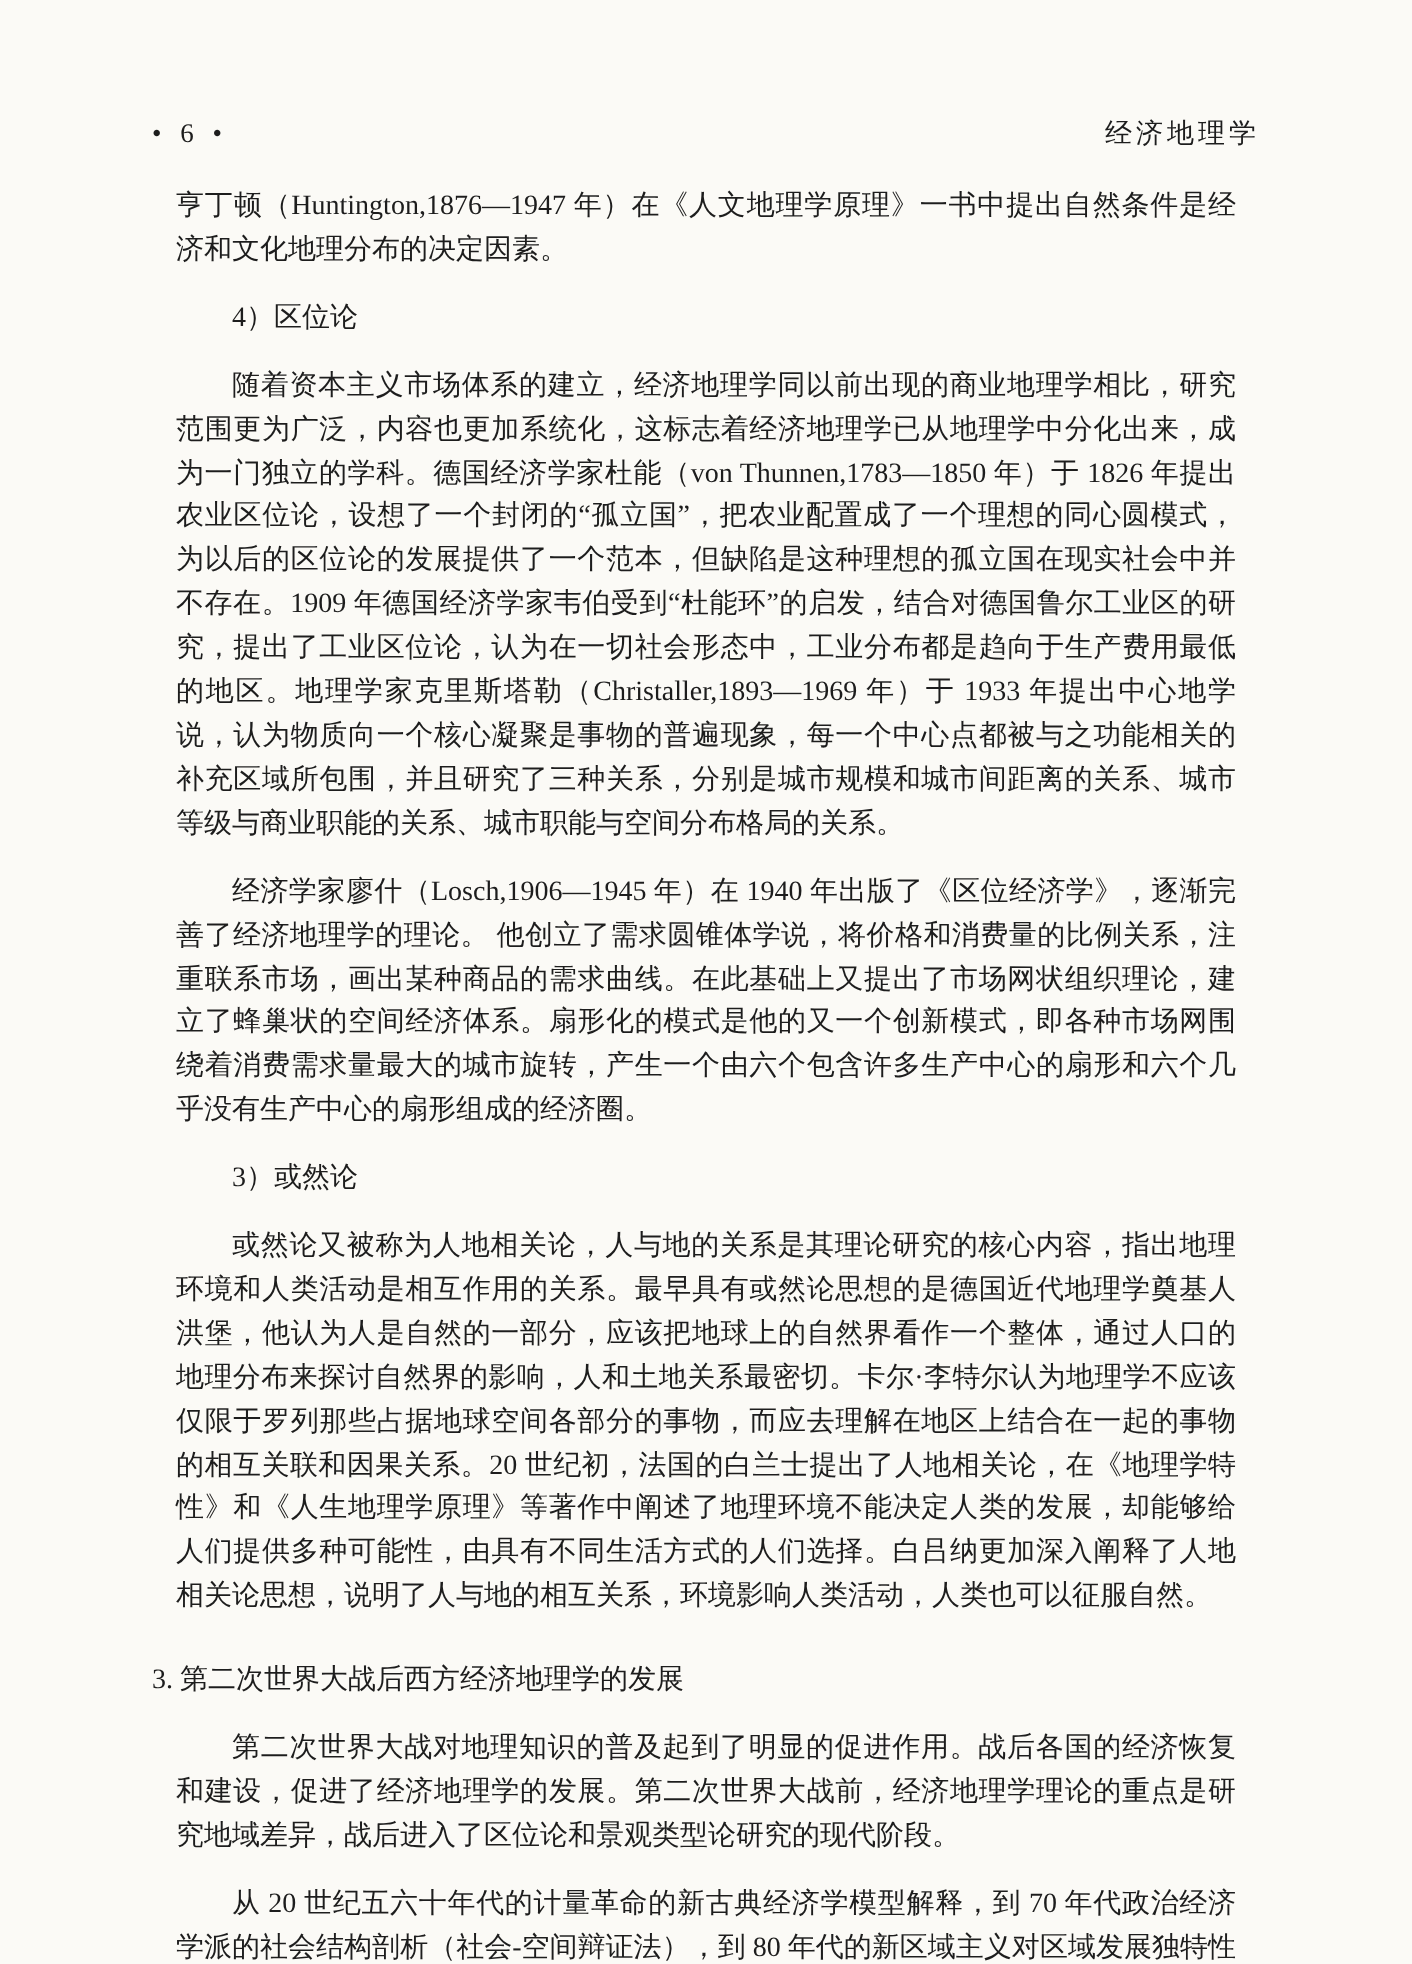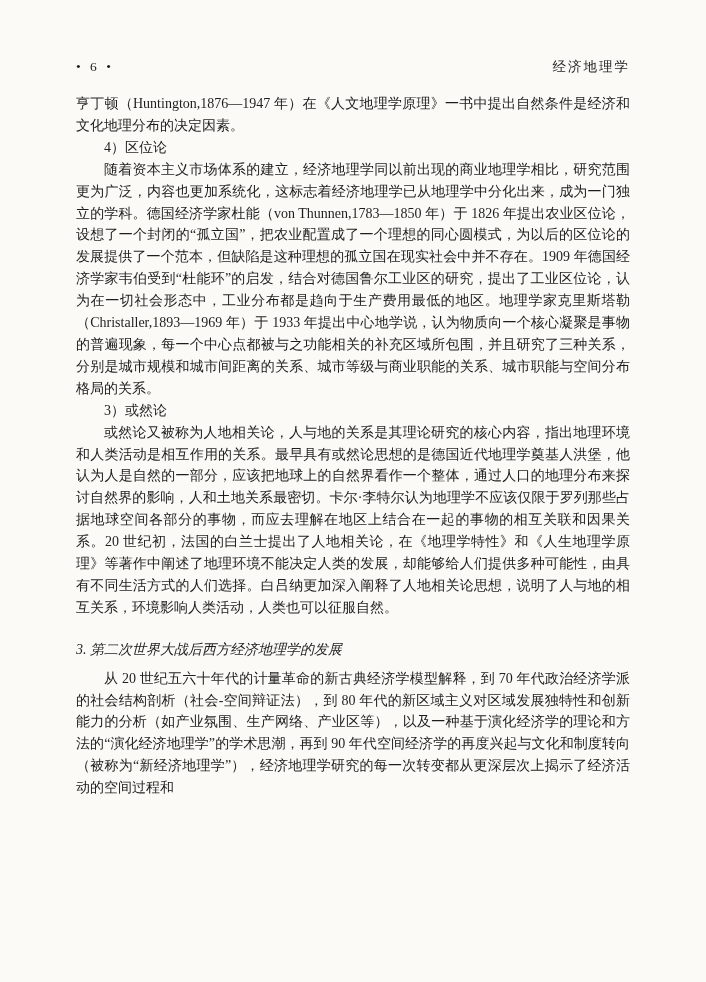--- a/index.html
+++ b/index.html
@@ -30,45 +30,46 @@
     top: 1px;
     letter-spacing: 3px;
     white-space: nowrap;
   }
   .running-title {
     display: block;
     text-align: right;
     letter-spacing: 2px;
   }
   .doc-body p {
-    margin: 0;
+    margin: 12px;
     font-size: 14px;
     line-height: 21.9px;
     text-align: justify;
     text-indent: 2em;
     word-break: break-all;
   }
   .doc-body p.continuation { text-indent: 0; }
   .doc-body p.subheading { text-indent: 2em; }
   .doc-body p.section-heading {
-    font-style: italic;
     text-indent: 0;
     margin: 20px 0 7px 0;
   }
 </style>
 </head>
 <body>
 
 <div class="page">
   <div class="header">
     <span class="page-num">• 6 •</span>
     <span class="running-title">经济地理学</span>
   </div>
   <div class="doc-body">
       <p class="continuation">亨丁顿（Huntington,1876—1947 年）在《人文地理学原理》一书中提出自然条件是经济和文化地理分布的决定因素。</p>
       <p class="subheading">4）区位论</p>
       <p class="body">随着资本主义市场体系的建立，经济地理学同以前出现的商业地理学相比，研究范围更为广泛，内容也更加系统化，这标志着经济地理学已从地理学中分化出来，成为一门独立的学科。德国经济学家杜能（von Thunnen,1783—1850 年）于 1826 年提出农业区位论，设想了一个封闭的“孤立国”，把农业配置成了一个理想的同心圆模式，为以后的区位论的发展提供了一个范本，但缺陷是这种理想的孤立国在现实社会中并不存在。1909 年德国经济学家韦伯受到“杜能环”的启发，结合对德国鲁尔工业区的研究，提出了工业区位论，认为在一切社会形态中，工业分布都是趋向于生产费用最低的地区。地理学家克里斯塔勒（Christaller,1893—1969 年）于 1933 年提出中心地学说，认为物质向一个核心凝聚是事物的普遍现象，每一个中心点都被与之功能相关的补充区域所包围，并且研究了三种关系，分别是城市规模和城市间距离的关系、城市等级与商业职能的关系、城市职能与空间分布格局的关系。</p>
+      <p class="body">经济学家廖什（Losch,1906—1945 年）在 1940 年出版了《区位经济学》，逐渐完善了经济地理学的理论。 他创立了需求圆锥体学说，将价格和消费量的比例关系，注重联系市场，画出某种商品的需求曲线。在此基础上又提出了市场网状组织理论，建立了蜂巢状的空间经济体系。扇形化的模式是他的又一个创新模式，即各种市场网围绕着消费需求量最大的城市旋转，产生一个由六个包含许多生产中心的扇形和六个几乎没有生产中心的扇形组成的经济圈。</p>
       <p class="subheading">3）或然论</p>
       <p class="body">或然论又被称为人地相关论，人与地的关系是其理论研究的核心内容，指出地理环境和人类活动是相互作用的关系。最早具有或然论思想的是德国近代地理学奠基人洪堡，他认为人是自然的一部分，应该把地球上的自然界看作一个整体，通过人口的地理分布来探讨自然界的影响，人和土地关系最密切。卡尔·李特尔认为地理学不应该仅限于罗列那些占据地球空间各部分的事物，而应去理解在地区上结合在一起的事物的相互关联和因果关系。20 世纪初，法国的白兰士提出了人地相关论，在《地理学特性》和《人生地理学原理》等著作中阐述了地理环境不能决定人类的发展，却能够给人们提供多种可能性，由具有不同生活方式的人们选择。白吕纳更加深入阐释了人地相关论思想，说明了人与地的相互关系，环境影响人类活动，人类也可以征服自然。</p>
       <p class="section-heading">3. 第二次世界大战后西方经济地理学的发展</p>
+      <p class="body">第二次世界大战对地理知识的普及起到了明显的促进作用。战后各国的经济恢复和建设，促进了经济地理学的发展。第二次世界大战前，经济地理学理论的重点是研究地域差异，战后进入了区位论和景观类型论研究的现代阶段。</p>
       <p class="body">从 20 世纪五六十年代的计量革命的新古典经济学模型解释，到 70 年代政治经济学派的社会结构剖析（社会-空间辩证法），到 80 年代的新区域主义对区域发展独特性和创新能力的分析（如产业氛围、生产网络、产业区等），以及一种基于演化经济学的理论和方法的“演化经济地理学”的学术思潮，再到 90 年代空间经济学的再度兴起与文化和制度转向（被称为“新经济地理学”），经济地理学研究的每一次转变都从更深层次上揭示了经济活动的空间过程和</p>
     </div>
 </div>
 
 </body></html>

